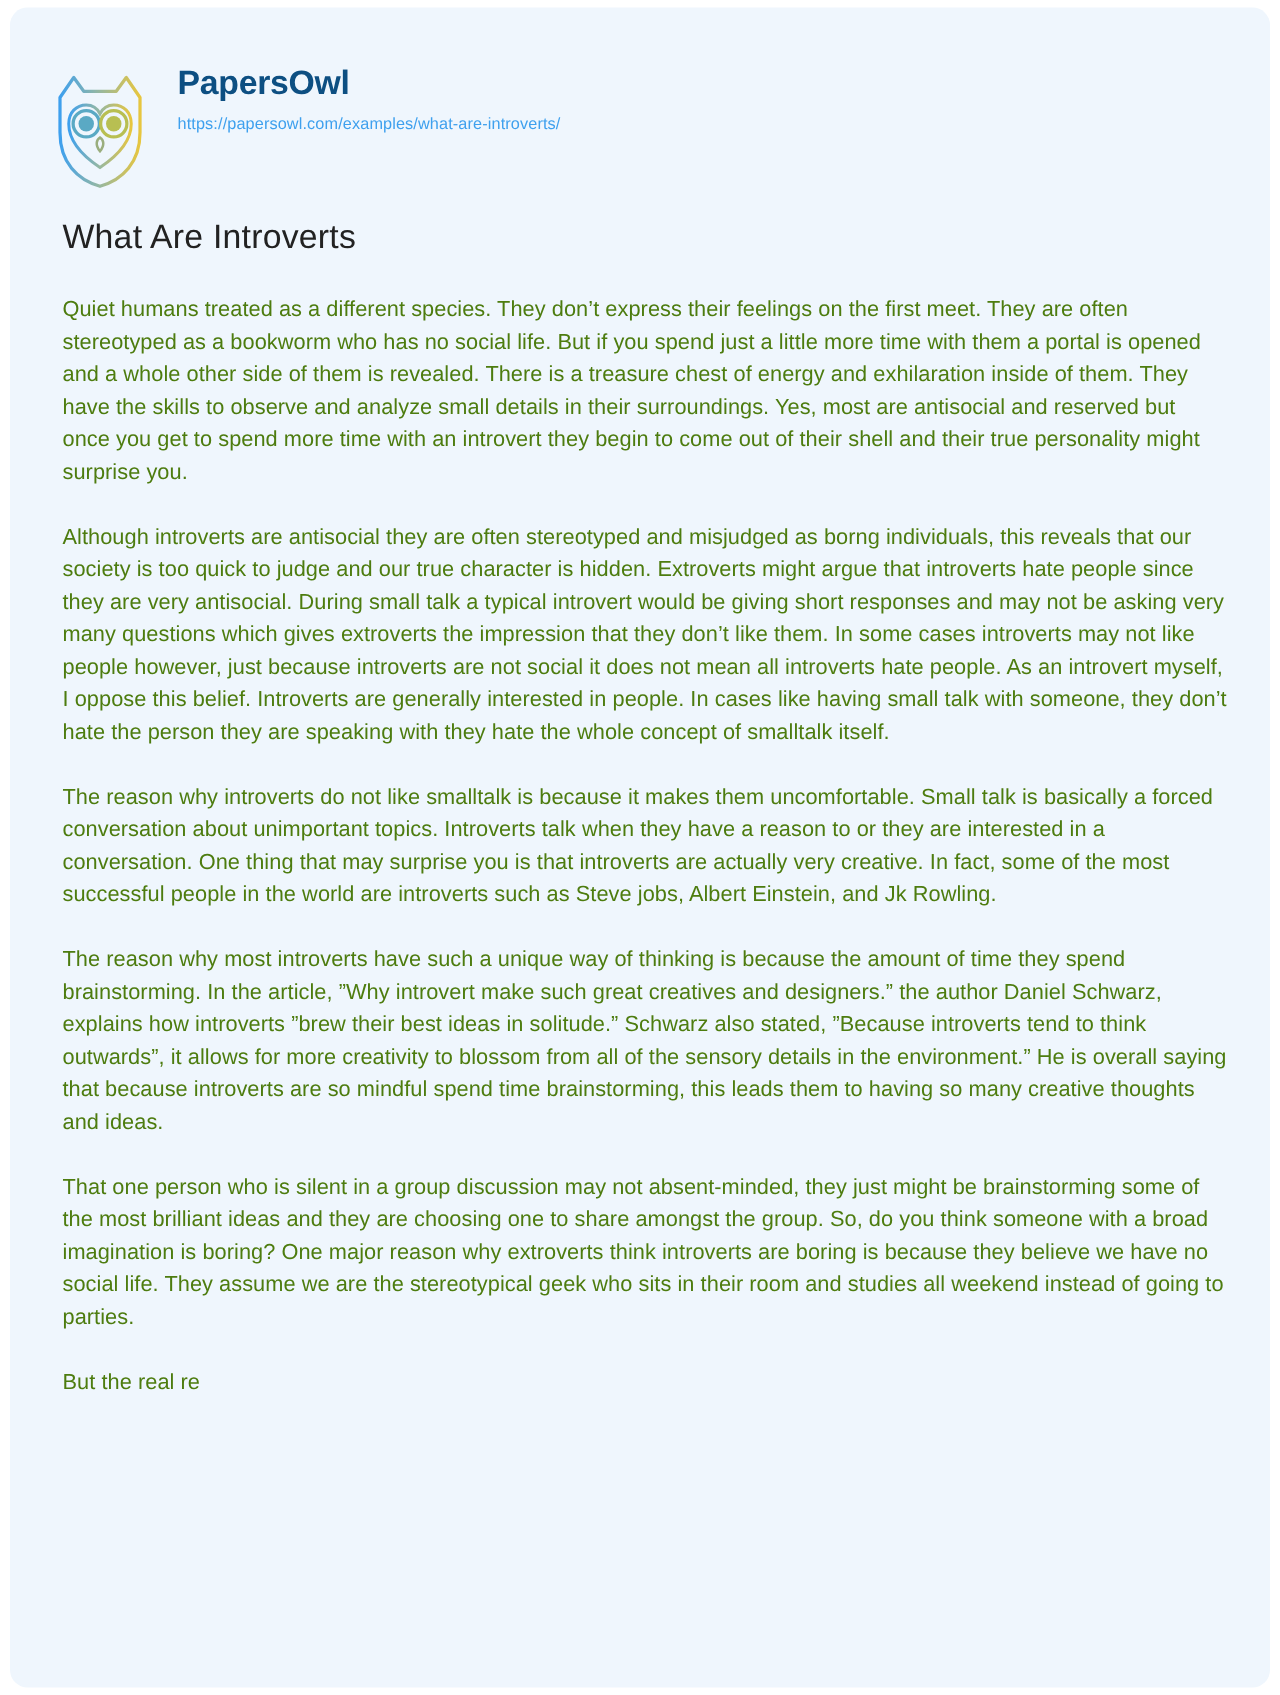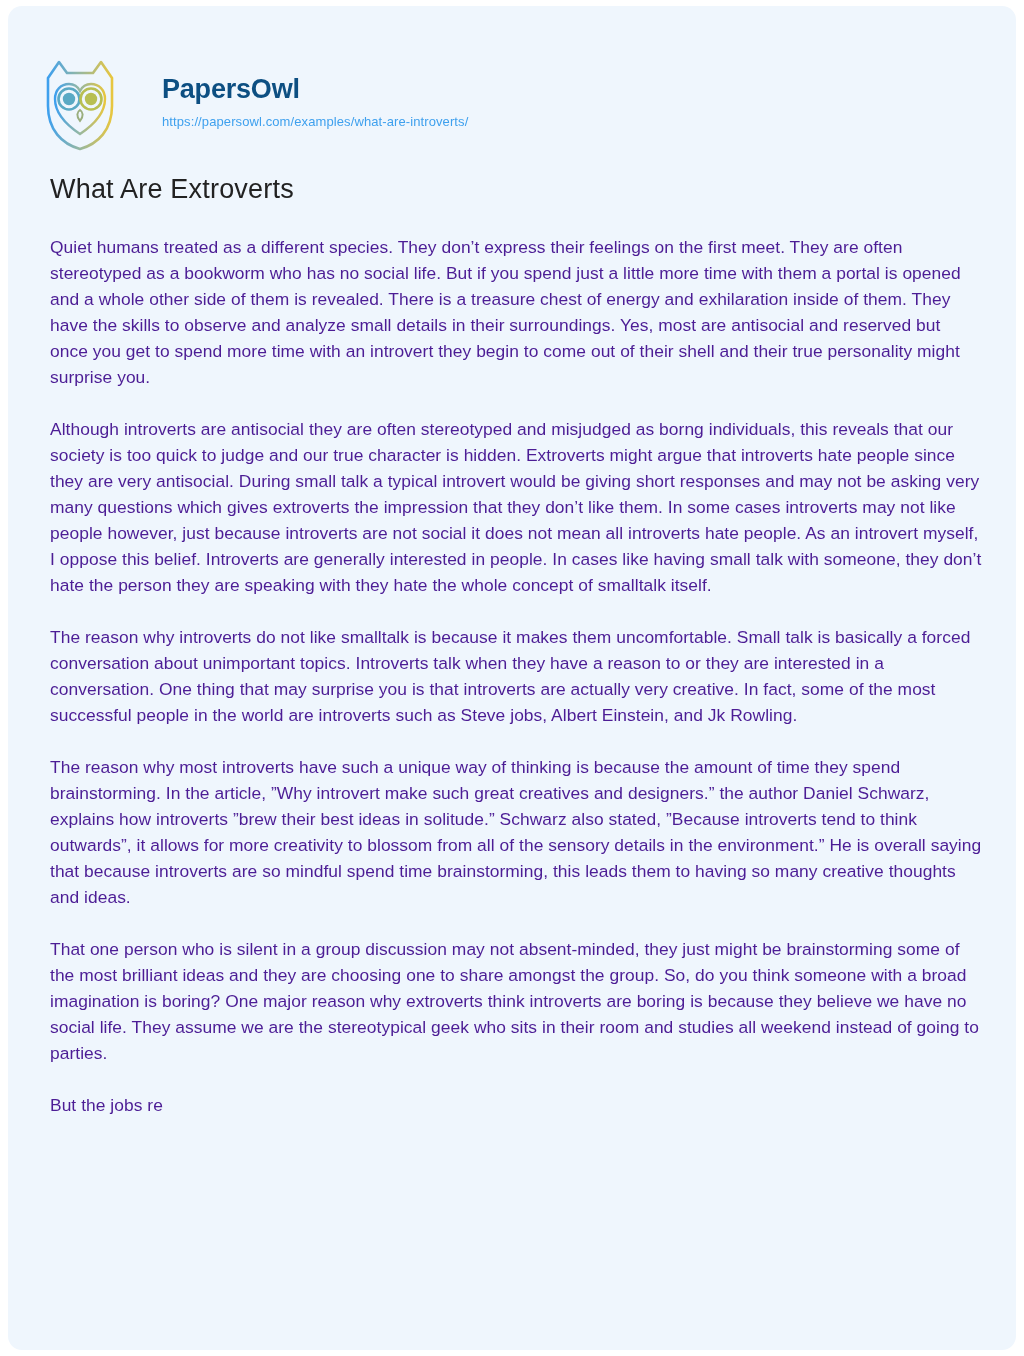--- a/index.html
+++ b/index.html
@@ -25,22 +25,21 @@
     box-sizing: border-box;
     overflow: hidden;
   }
 
   
   .header {
     position: absolute;
     left: 30px;
     top: 38px;
     display: flex;
-    align-items: center;
-    gap: 20px;
+    align-items: flex-start;
   }
   .owl-logo {
     width: 84px;
     height: 104px;
     flex: 0 0 84px;
     margin-top: 4px;
   }
   .brand-block {
     margin-left: 20px;
     padding-top: 8px;
@@ -73,21 +72,21 @@
   }
 
   
   .body-text {
     position: absolute;
     left: 42px;
     top: 228px;
     width: 933px;
     font-size: 17.4px;
     line-height: 26px;
-    color: #4c1d95;
+    color: #4d7c0f;
     letter-spacing: 0.05px;
   }
   .body-text p {
     margin: 0 0 26px 0;
     text-align: left;
   }
   .body-text p:last-child {
     margin-bottom: 0;
   }
 </style>
@@ -124,24 +123,24 @@
       </svg>
     </span>
 
     <div class="brand-block">
       <div class="brand-name">PapersOwl</div>
       <div class="brand-url">https://papersowl.com/examples/what-are-introverts/</div>
     </div>
 
   </div>
 
-  <h1 class="doc-title">What Are Extroverts</h1>
+  <h1 class="doc-title">What Are Introverts</h1>
 
   <div class="body-text">
     <p>Quiet humans treated as a different species. They don’t express their feelings on the first meet. They are often stereotyped as a bookworm who has no social life. But if you spend just a little more time with them a portal is opened and a whole other side of them is revealed. There is a treasure chest of energy and exhilaration inside of them. They have the skills to observe and analyze small details in their surroundings. Yes, most are antisocial and reserved but once you get to spend more time with an introvert they begin to come out of their shell and their true personality might surprise you.</p>
     <p>Although introverts are antisocial they are often stereotyped and misjudged as borng individuals, this reveals that our society is too quick to judge and our true character is hidden. Extroverts might argue that introverts hate people since they are very antisocial. During small talk a typical introvert would be giving short responses and may not be asking very many questions which gives extroverts the impression that they don’t like them. In some cases introverts may not like people however, just because introverts are not social it does not mean all introverts hate people. As an introvert myself, I oppose this belief. Introverts are generally interested in people. In cases like having small talk with someone, they don’t hate the person they are speaking with they hate the whole concept of smalltalk itself.</p>
     <p>The reason why introverts do not like smalltalk is because it makes them uncomfortable. Small talk is basically a forced conversation about unimportant topics. Introverts talk when they have a reason to or they are interested in a conversation. One thing that may surprise you is that introverts are actually very creative. In fact, some of the most successful people in the world are introverts such as Steve jobs, Albert Einstein, and Jk Rowling.</p>
     <p>The reason why most introverts have such a unique way of thinking is because the amount of time they spend brainstorming. In the article, ”Why introvert make such great creatives and designers.” the author Daniel Schwarz, explains how introverts ”brew their best ideas in solitude.” Schwarz also stated, ”Because introverts tend to think outwards”, it allows for more creativity to blossom from all of the sensory details in the environment.” He is overall saying that because introverts are so mindful spend time brainstorming, this leads them to having so many creative thoughts and ideas.</p>
     <p>That one person who is silent in a group discussion may not absent-minded, they just might be brainstorming some of the most brilliant ideas and they are choosing one to share amongst the group. So, do you think someone with a broad imagination is boring? One major reason why extroverts think introverts are boring is because they believe we have no social life. They assume we are the stereotypical geek who sits in their room and studies all weekend instead of going to parties.</p>
-    <p>But the jobs re</p>
+    <p>But the real re</p>
   </div>
 
 </div>
 
 </body></html>

